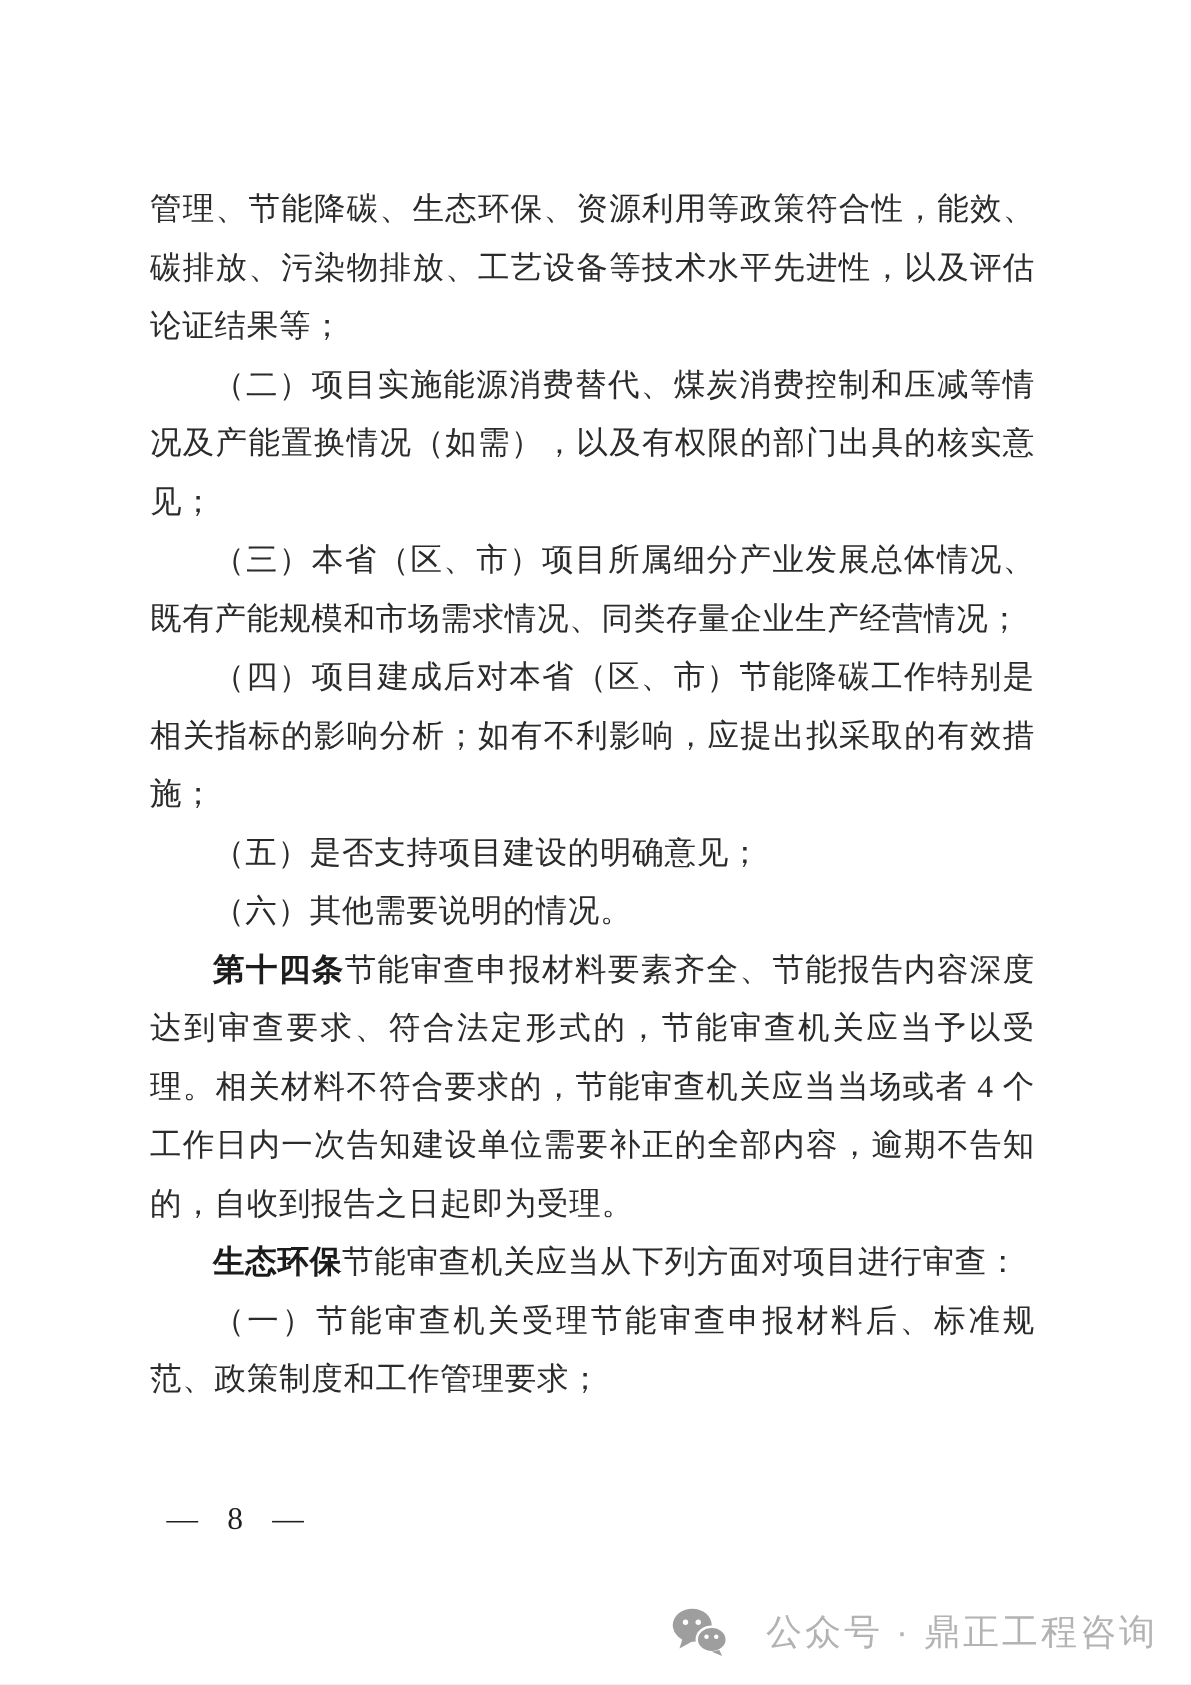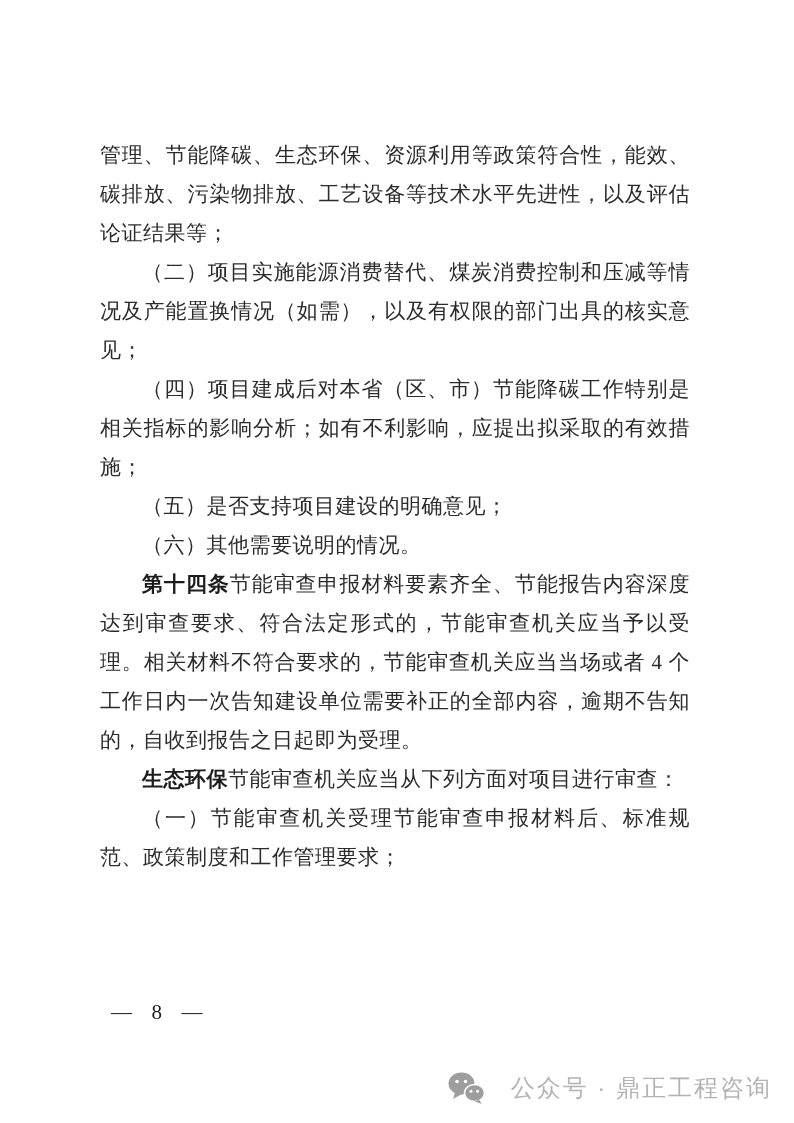--- a/index.html
+++ b/index.html
@@ -12,21 +12,21 @@
     width: 794px;
     height: 1123px;
     margin: 0 auto;
     background: #ffffff;
     overflow: hidden;
     font-family: "Liberation Serif", "DejaVu Serif", serif;
   }
   .content {
     position: absolute;
     left: 100px;
-    top: 136px;
+    top: 120px;
     width: 590px;
     color: #2b2b2b;
     font-size: 21px;
     line-height: 39px;
   }
   .para {
     margin: 0;
     text-align: justify;
     text-justify: inter-character;
     text-indent: 2em;
@@ -79,20 +79,23 @@
 <div class="page">
 
   <div class="content">
     <p class="para flush">
       <span>管理、节能降碳、生态环保、资源利用等政策符合性，能效、碳排放、污染物排放、工艺设备等技术水平先进性，以及评估论证结果等；</span>
     </p>
     <p class="para">
       <span>（二）项目实施能源消费替代、煤炭消费控制和压减等情况及产能置换情况（如需），以及有权限的部门出具的核实意见；</span>
     </p>
     <p class="para">
+      <span>（三）本省（区、市）项目所属细分产业发展总体情况、既有产能规模和市场需求情况、同类存量企业生产经营情况；</span>
+    </p>
+    <p class="para">
       <span>（四）项目建成后对本省（区、市）节能降碳工作特别是相关指标的影响分析；如有不利影响，应提出拟采取的有效措施；</span>
     </p>
     <p class="para">
       <span>（五）是否支持项目建设的明确意见；</span>
     </p>
     <p class="para">
       <span>（六）其他需要说明的情况。</span>
     </p>
     <p class="para">
       <span class="lead">第十四条</span><span>节能审查申报材料要素齐全、节能报告内容深度达到审查要求、符合法定形式的，节能审查机关应当予以受理。相关材料不符合要求的，节能审查机关应当当场或者 4 个工作日内一次告知建设单位需要补正的全部内容，逾期不告知的，自收到报告之日起即为受理。</span>

